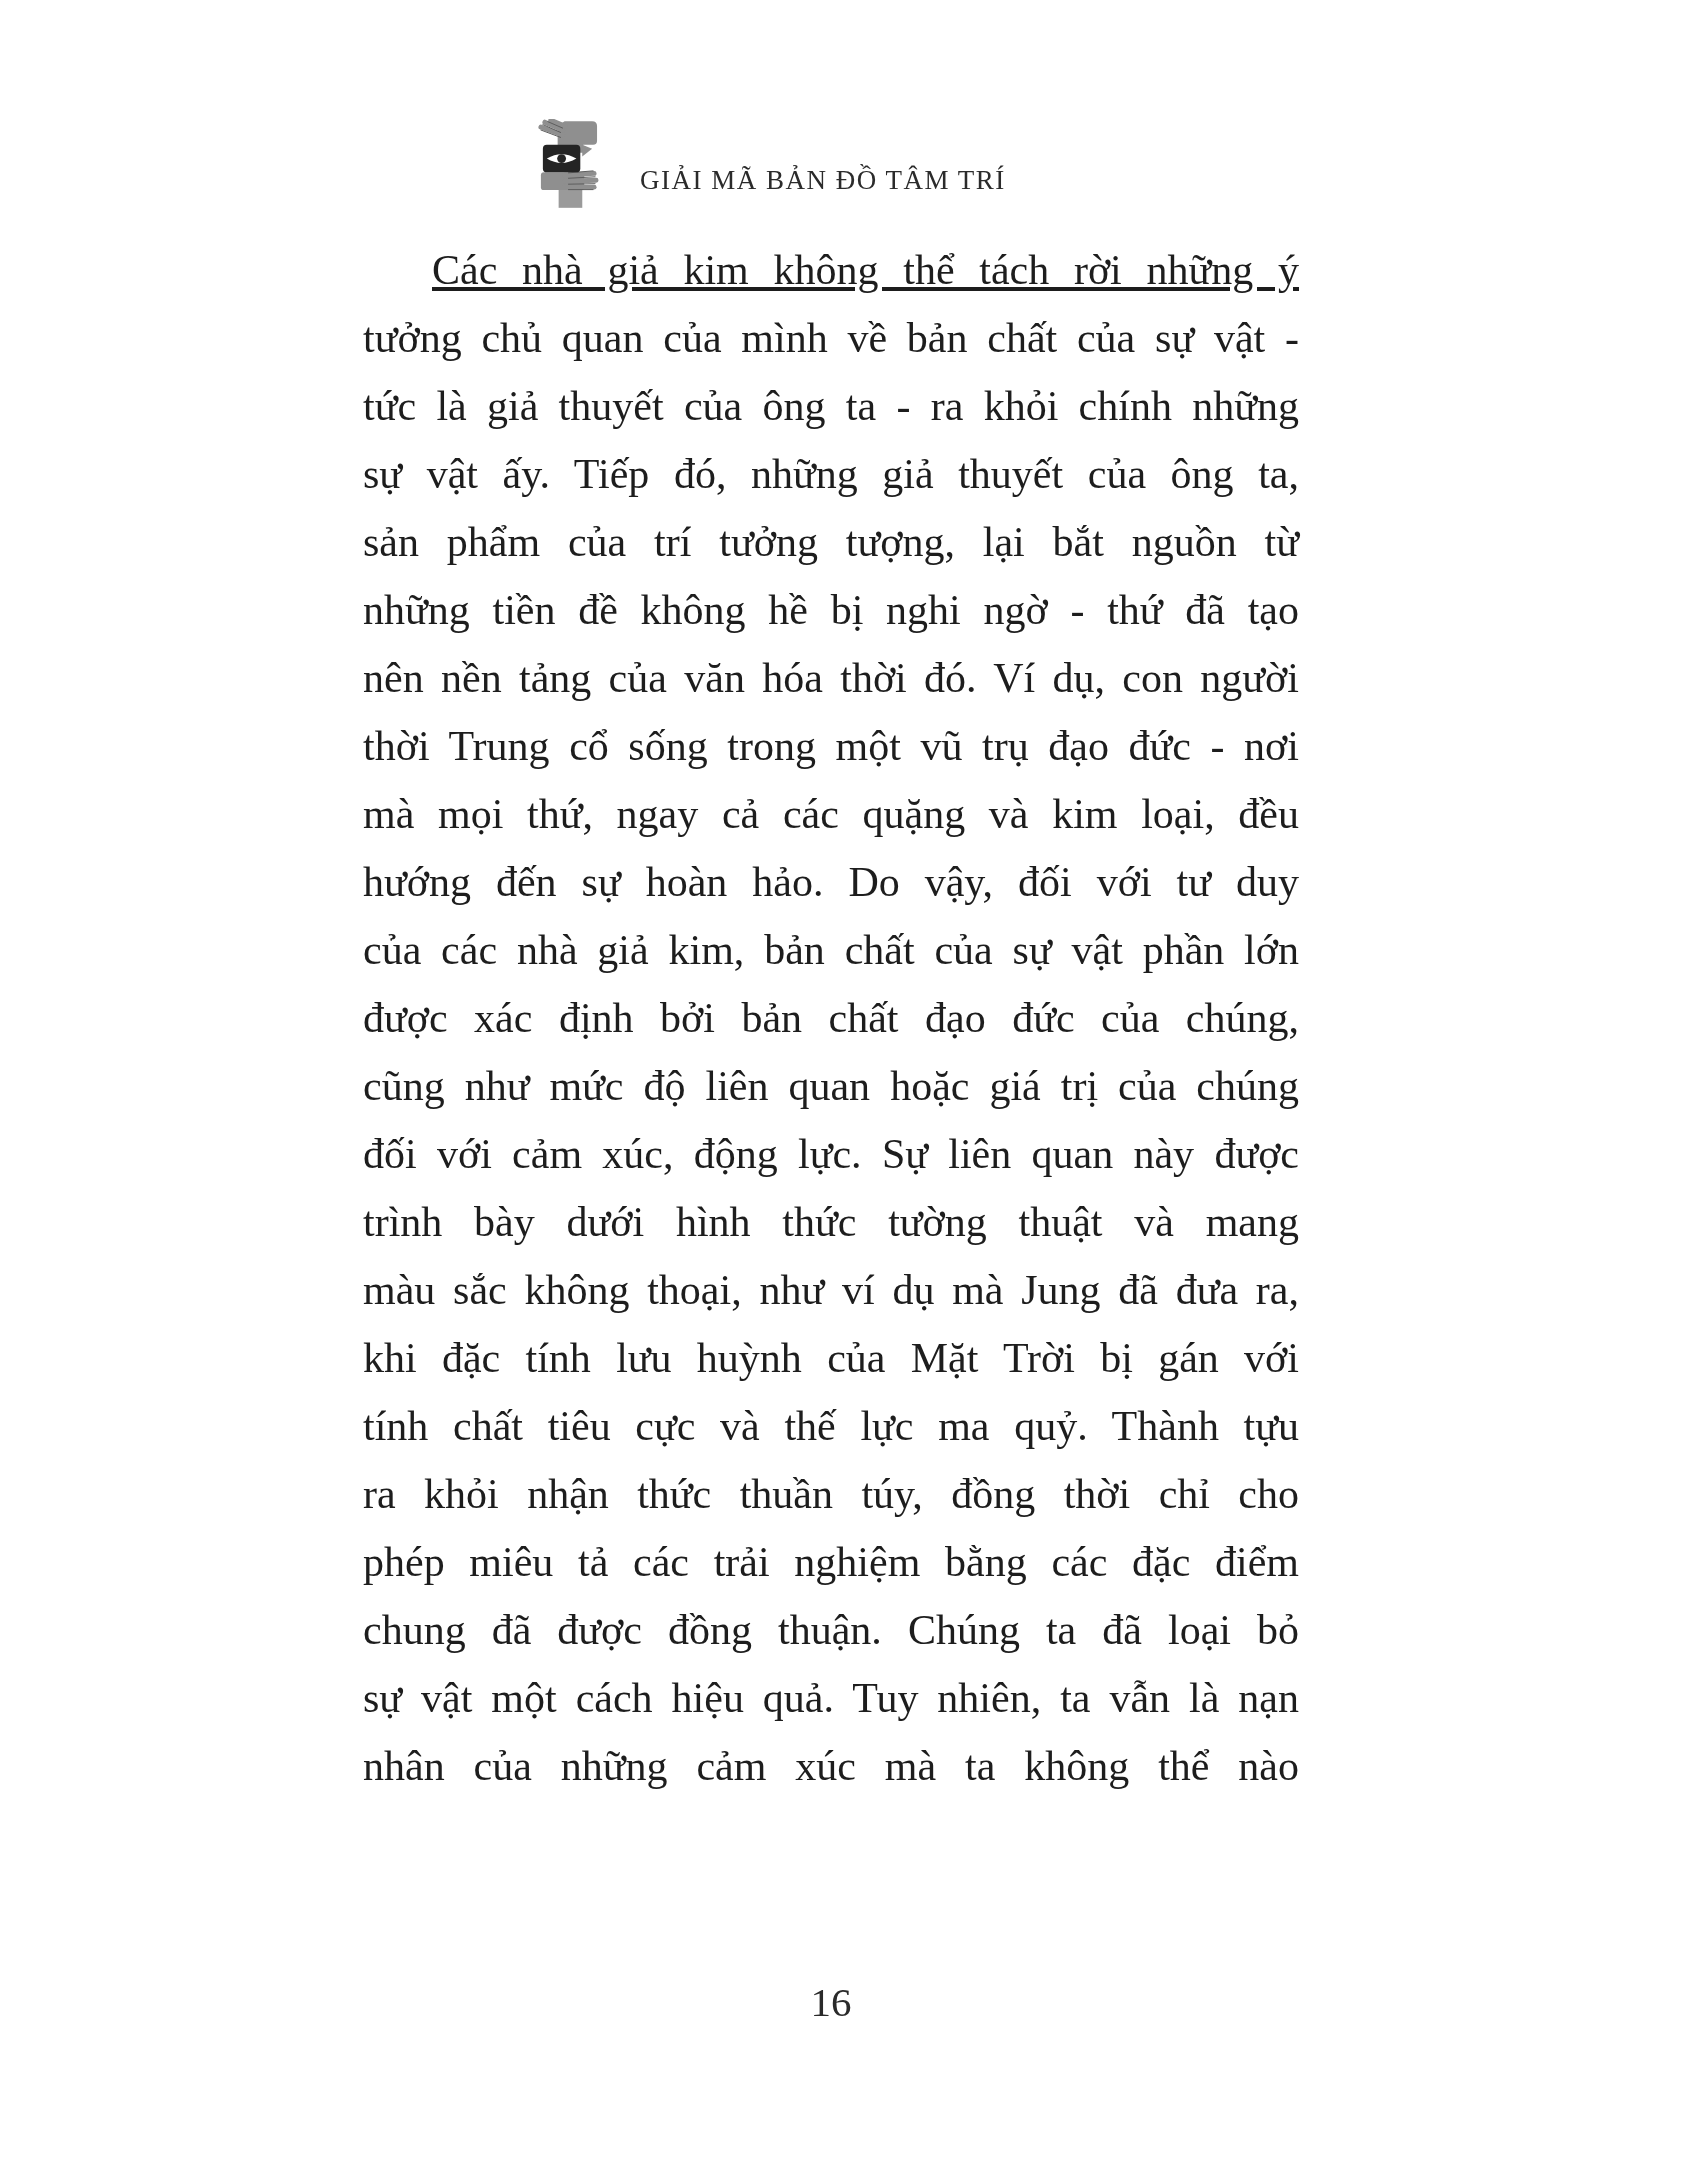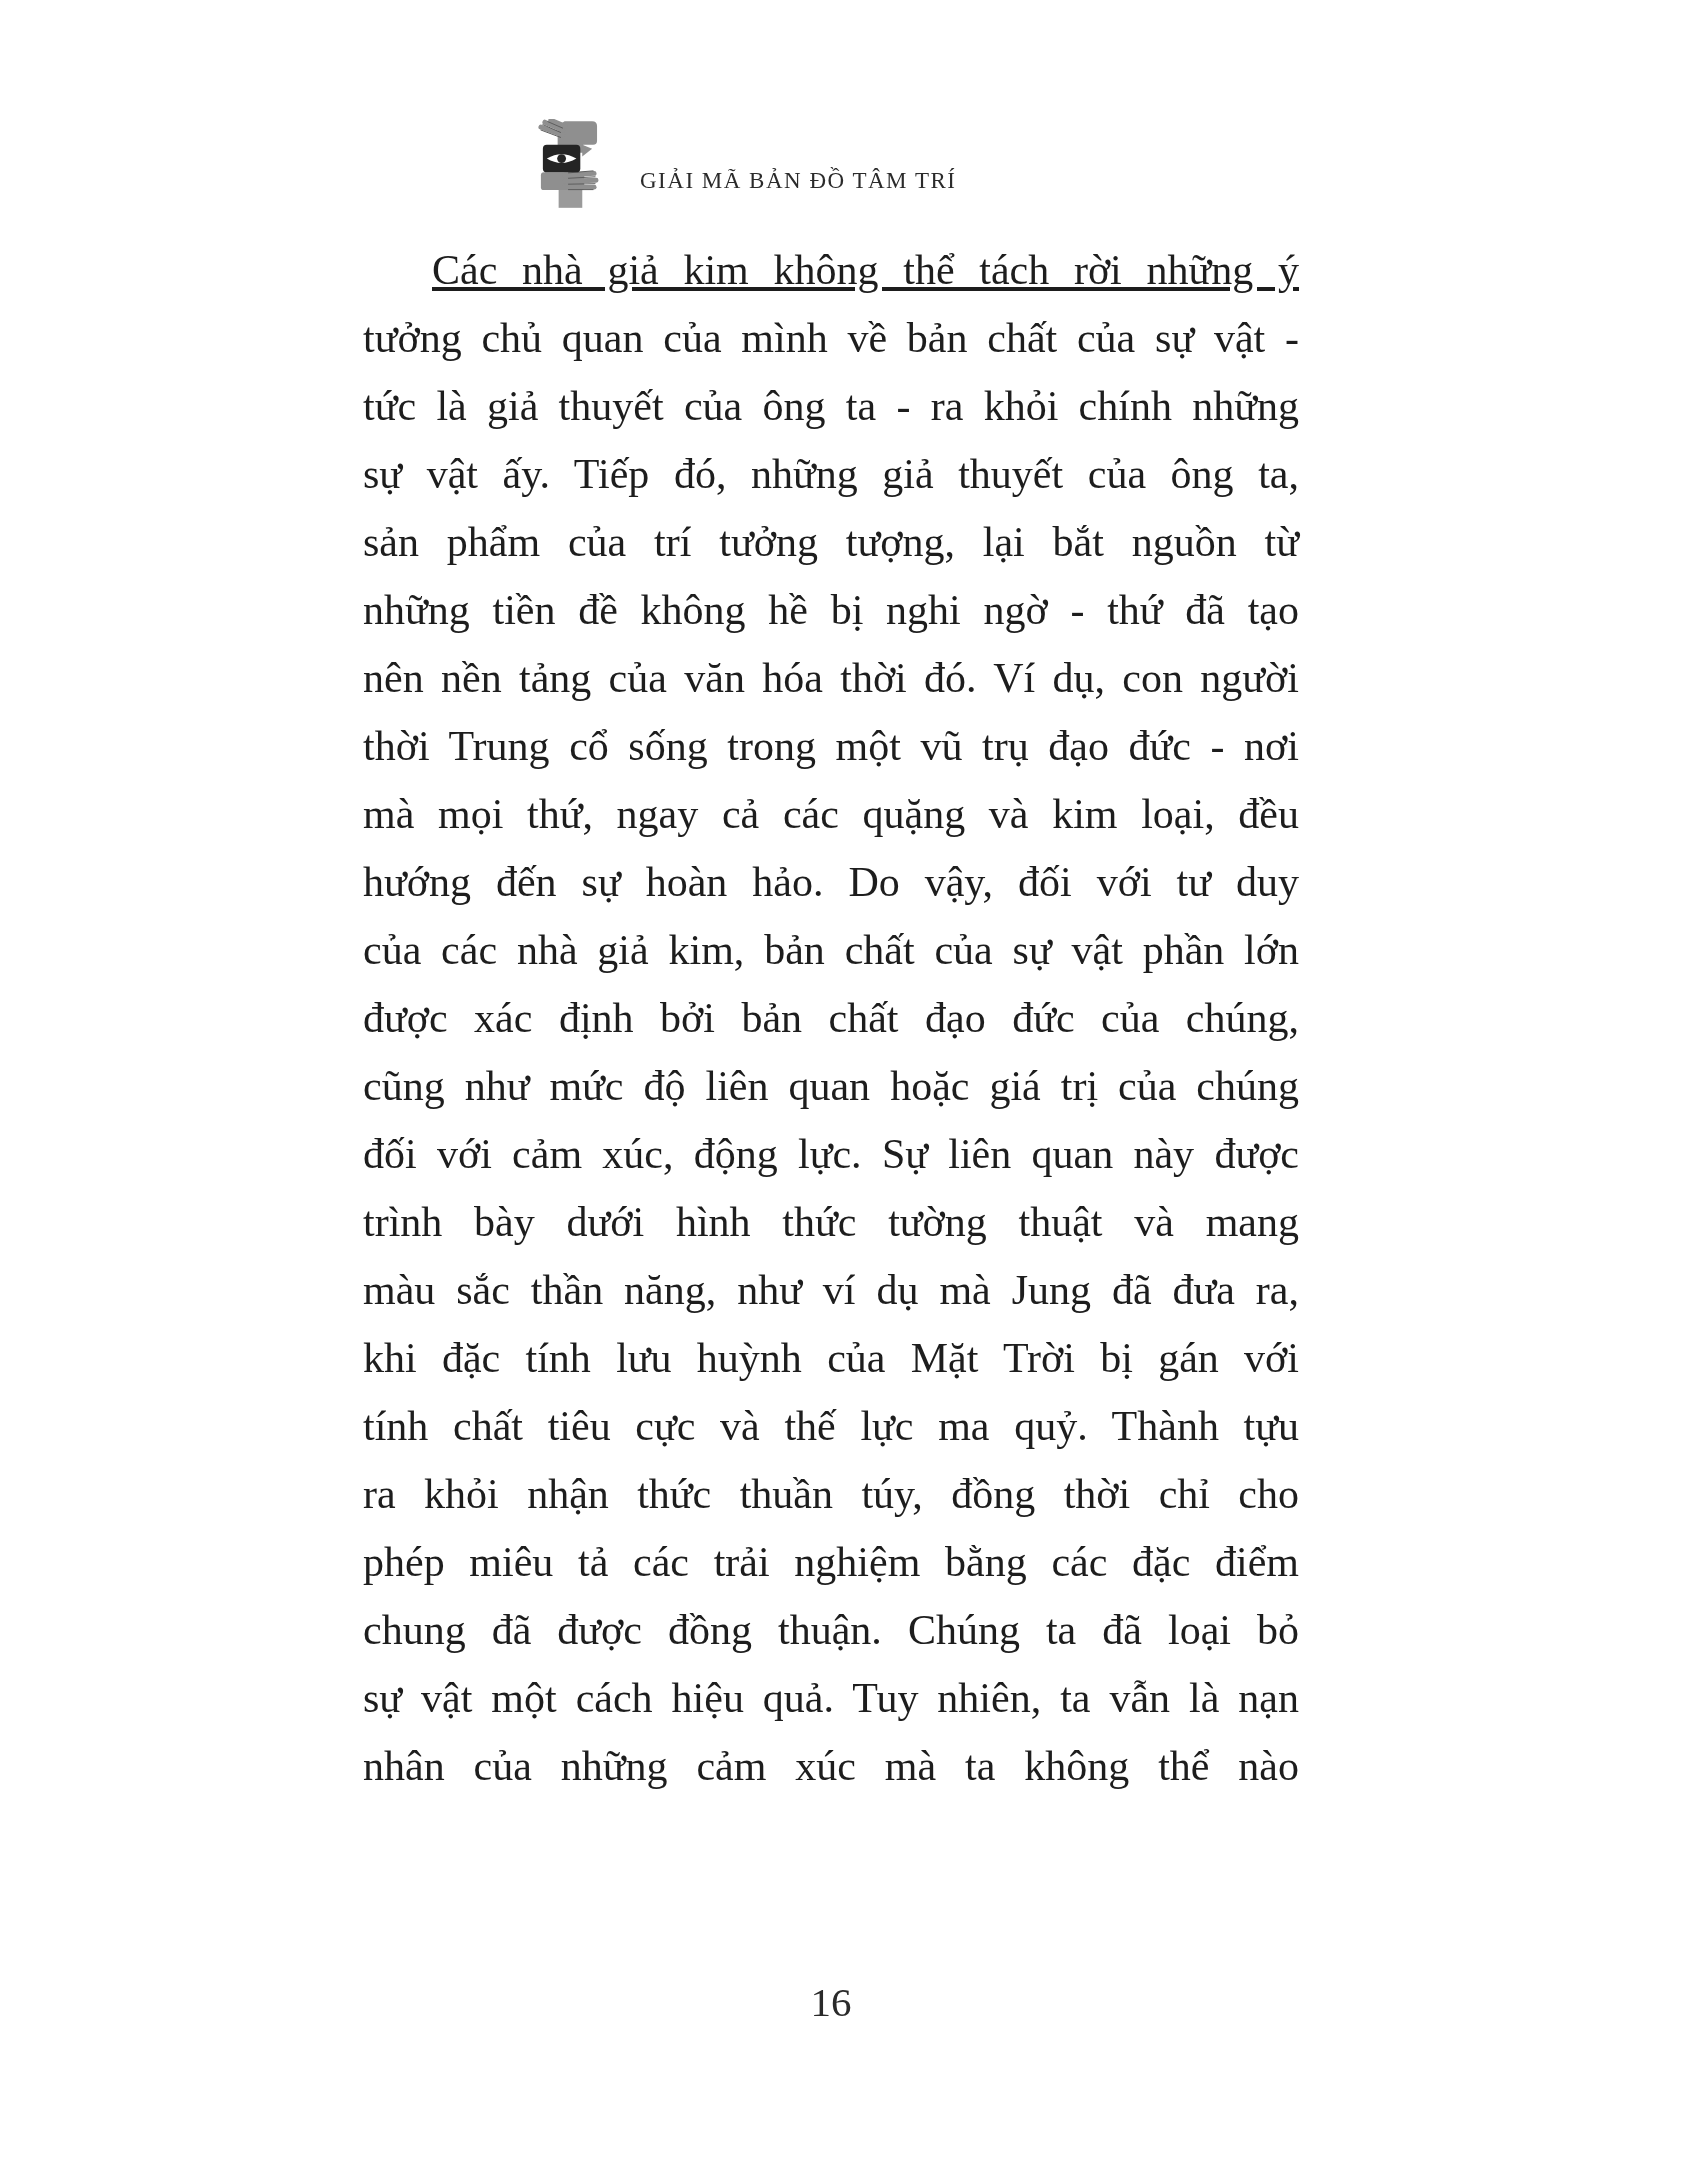--- a/index.html
+++ b/index.html
@@ -18,21 +18,21 @@
     display:flex;
     align-items:center;
   }
   .logo {
     width:65px; height:89px;
     flex:0 0 auto;
   }
   .header-title {
     margin-left:40px;
     margin-top:34px;
-    font-size:23px;
+    font-size:27px;
     letter-spacing:1.5px;
     color:#2b2b2b;
     white-space:nowrap;
   }
   
   .body-text {
     position:absolute;
     left:363px; top:236px;
     width:936px;
     color:#1d1d1d;
@@ -113,21 +113,21 @@
       <div class="line">những tiền đề không hề bị nghi ngờ - thứ đã tạo</div>
       <div class="line">nên nền tảng của văn hóa thời đó. Ví dụ, con người</div>
       <div class="line">thời Trung cổ sống trong một vũ trụ đạo đức - nơi</div>
       <div class="line">mà mọi thứ, ngay cả các quặng và kim loại, đều</div>
       <div class="line">hướng đến sự hoàn hảo. Do vậy, đối với tư duy</div>
       <div class="line">của các nhà giả kim, bản chất của sự vật phần lớn</div>
       <div class="line">được xác định bởi bản chất đạo đức của chúng,</div>
       <div class="line">cũng như mức độ liên quan hoặc giá trị của chúng</div>
       <div class="line">đối với cảm xúc, động lực. Sự liên quan này được</div>
       <div class="line">trình bày dưới hình thức tường thuật và mang</div>
-      <div class="line">màu sắc thần năng, như ví dụ mà Jung đã đưa ra,</div>
+      <div class="line">màu sắc không thoại, như ví dụ mà Jung đã đưa ra,</div>
       <div class="line">khi đặc tính lưu huỳnh của Mặt Trời bị gán với</div>
       <div class="line">tính chất tiêu cực và thế lực ma quỷ. Thành tựu</div>
       <div class="line">ra khỏi nhận thức thuần túy, đồng thời chỉ cho</div>
       <div class="line">phép miêu tả các trải nghiệm bằng các đặc điểm</div>
       <div class="line">chung đã được đồng thuận. Chúng ta đã loại bỏ</div>
       <div class="line">sự vật một cách hiệu quả. Tuy nhiên, ta vẫn là nạn</div>
       <div class="line">nhân của những cảm xúc mà ta không thể nào</div>
     </div>
 
   <div class="page-number">16</div>

